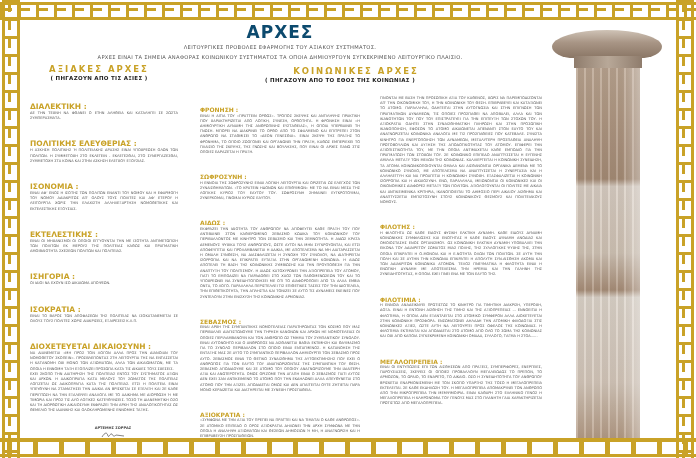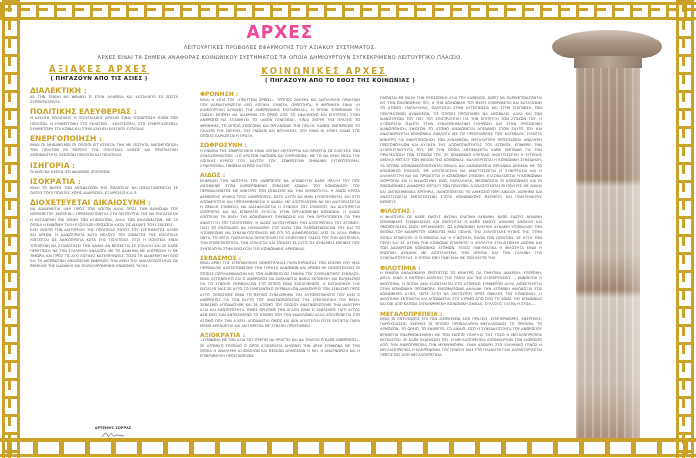--- a/index.html
+++ b/index.html
@@ -23,30 +23,30 @@
       linear-gradient(#c9a227,#c9a227) 17px 0/3px 100% no-repeat,
       repeating-linear-gradient(180deg,#c9a227 0 3px,transparent 3px 18px) 2px 0/18px 100% no-repeat;}
   .frame-right{right:0;top:0;width:22px;height:458px;
     background:
       linear-gradient(#c9a227,#c9a227) 2px 0/3px 100% no-repeat,
       linear-gradient(#c9a227,#c9a227) 17px 0/3px 100% no-repeat,
       repeating-linear-gradient(180deg,#c9a227 0 3px,transparent 3px 18px) 2px 0/18px 100% no-repeat;}
   .frame-left::after,.frame-right::after{content:"";position:absolute;left:8px;top:0;width:3px;height:100%;
     background:repeating-linear-gradient(180deg,#c9a227 0 12px,transparent 12px 18px);}
 
-  .title{position:absolute;left:0;width:560px;top:22px;text-align:center;font-family:"DejaVu Sans",sans-serif;font-weight:bold;color:#ec4899;font-size:17px;letter-spacing:1px;}
+  .title{position:absolute;left:0;width:560px;top:22px;text-align:center;font-family:"DejaVu Sans",sans-serif;font-weight:bold;color:#0c4a6e;font-size:17px;letter-spacing:1px;}
   .subtitle{position:absolute;left:0;width:560px;text-align:center;font-size:5.2px;color:#555;letter-spacing:.3px;}
   .sub1{top:44px;}
   .sub2{top:54px;}
 
-  .col-head{position:absolute;text-align:center;font-weight:bold;color:#c9a227;font-size:8.5px;letter-spacing:2px;text-decoration:underline;}
+  .col-head{position:absolute;text-align:center;font-weight:bold;color:#c9a227;font-size:8.5px;letter-spacing:2px;}
   .col-sub{position:absolute;text-align:center;font-weight:bold;color:#222;font-size:5.5px;letter-spacing:.3px;}
 
   .col{position:absolute;font-size:3.6px;line-height:5.2px;color:#555;}
-  .sec-title{font-weight:bold;color:#c9a227;font-size:7.5px;line-height:9px;margin-top:2px;}
+  .sec-title{font-weight:bold;color:#c9a227;font-size:7.5px;line-height:9px;margin-top:18px;}
   .sec-title.small{font-size:6px;line-height:7.5px;}
   .sec-body{text-align:justify;margin:0;}
 
   .column-img{position:absolute;left:552px;top:30px;width:110px;height:408px;}
   .capital{position:absolute;left:0;top:0;width:110px;height:28px;border-radius:50% 50% 20% 20%/60% 60% 40% 40%;
     background:linear-gradient(180deg,#cfc3b6 0%,#a89585 45%,#8a7665 100%);}
   .echinus{position:absolute;left:22px;top:26px;width:68px;height:12px;background:linear-gradient(90deg,#8f7c6c,#b8a898,#8f7c6c);}
   .shaft{position:absolute;left:24px;top:38px;width:64px;height:370px;
     background:
       repeating-linear-gradient(90deg,rgba(255,255,255,.18) 0 2px,rgba(0,0,0,.06) 2px 8px),
@@ -64,34 +64,38 @@
 <div class="frame-left"></div>
 <div class="frame-right"></div>
 
 <div class="title">ΑΡΧΕΣ</div>
 <div class="subtitle sub1">ΛΕΙΤΟΥΡΓΙΚΕΣ ΠΡΟΒΟΛΕΣ ΕΦΑΡΜΟΓΗΣ ΤΟΥ ΑΞΙΑΚΟΥ ΣΥΣΤΗΜΑΤΟΣ.</div>
 <div class="subtitle sub2">ΑΡΧΕΣ ΕΙΝΑΙ ΤΑ ΣΗΜΕΙΑ ΑΝΑΦΟΡΑΣ ΚΟΙΝΩΝΙΚΟΥ ΣΥΣΤΗΜΑΤΟΣ ΤΑ ΟΠΟΙΑ ΔΗΜΙΟΥΡΓΟΥΝ ΣΥΓΚΕΚΡΙΜΕΝΟ ΛΕΙΤΟΥΡΓΙΚΟ ΠΛΑΙΣΙΟ.</div>
 
 <div class="col-head" style="left:34px;top:64px;width:130px;">ΑΞΙΑΚΕΣ ΑΡΧΕΣ</div>
 <div class="col-sub" style="left:34px;top:75px;width:130px;">( ΠΗΓΑΖΟΥΝ ΑΠΟ ΤΙΣ ΑΞΙΕΣ )</div>
 
-<div class="col-head" style="left:224px;top:66px;width:200px;">ΚΟΙΝΩΝΙΚΕΣ ΑΡΧΕΣ</div>
+<div class="col-head" style="left:256px;top:66px;width:200px;">ΚΟΙΝΩΝΙΚΕΣ ΑΡΧΕΣ</div>
 <div class="col-sub" style="left:240px;top:77px;width:200px;">( ΠΗΓΑΖΟΥΝ ΑΠΟ ΤΟ ΕΘΟΣ ΤΗΣ ΚΟΙΝΩΝΙΑΣ )</div>
 
 <div class="col" style="left:30px;top:84px;width:148px;">
   <div>
     <div class="sec-title">ΔΙΑΛΕΚΤΙΚΗ :</div>
     <p class="sec-body">ΔΕ ΤΗΝ ΤΕΧΝΗ ΝΑ ΦΘΑΝΕΙ Ο ΕΤΗΝ ΑΛΗΘΕΙΑ ΚΑΙ ΚΑΤΑΛΗΓΕΙ ΣΕ ΣΩΣΤΑ ΣΥΜΠΕΡΑΣΜΑΤΑ.</p>
   </div>
   <div>
     <div class="sec-title">ΠΟΛΙΤΙΚΗΣ ΕΛΕΥΘΕΡΙΑΣ :</div>
     <p class="sec-body">Η ΑΣΚΗΣΗ ΠΟΛΙΤΙΚΗΣ Ή ΠΟΛΙΤΕΙΑΚΗΣ ΔΡΑΣΗΣ ΕΙΝΑΙ ΥΠΟΧΡΕΩΣΗ ΟΛΩΝ ΤΩΝ ΠΟΛΙΤΩΝ. Η ΣΥΜΜΕΤΟΧΗ ΣΤΟ ΕΚΛΕΓΕΙΝ - ΕΚΛΕΓΕΣΘΑΙ, ΣΤΟ ΣΥΝΕΡΓΑΖΕΣΘΑΙ, ΣΥΜΜΕΤΟΧΗ ΣΤΑ ΚΟΙΝΑ ΚΑΙ ΣΤΗΝ ΑΣΚΗΣΗ ΕΛΕΓΧΟΥ ΕΞΟΥΣΙΑΣ.</p>
   </div>
   <div>
-    <div class="sec-title">ΕΝΕΡΓΟΠΟΙΗΣΗ :</div>
+    <div class="sec-title">ΙΣΟΝΟΜΙΑ :</div>
+    <p class="sec-body">ΕΙΝΑΙ ΑΦ' ΕΝΟΣ Η ΙΣΟΤΗΣ ΤΩΝ ΠΟΛΙΤΩΝ ΕΝΑΝΤΙ ΤΟΥ ΝΟΜΟΥ ΚΑΙ Η ΕΦΑΡΜΟΓΗ ΤΟΥ ΝΟΜΟΥ ΑΔΙΑΚΡΙΤΩΣ ΑΠ' ΟΛΟΥΣ ΤΟΥΣ ΠΟΛΙΤΕΣ ΚΑΙ ΑΦ' ΕΤΕΡΟΥ Η ΛΕΙΤΟΥΡΓΙΑ ΧΩΡΙΣ ΤΗΝ ΕΛΑΧΙΣΤΗ ΑΛΛΗΛΕΞΑΡΤΗΣΗ ΝΟΜΟΘΕΤΙΚΗΣ ΚΑΙ ΕΚΤΕΛΕΣΤΙΚΗΣ ΕΞΟΥΣΙΑΣ.</p>
+  </div>
+  <div>
+    <div class="sec-title">ΕΚΤΕΛΕΣΤΙΚΗΣ :</div>
     <p class="sec-body">ΕΙΝΑΙ ΟΙ ΜΗΧΑΝΙΣΜΟΙ ΟΙ ΟΠΟΙΟΙ ΕΓΓΥΟΥΝΤΑΙ ΤΗΝ ΜΕ ΙΣΟΤΗΤΑ ΑΝΤΙΜΕΤΩΠΙΣΗ ΤΩΝ ΠΟΛΙΤΩΝ ΕΚ ΜΕΡΟΥΣ ΤΗΣ ΠΟΛΙΤΕΙΑΣ ΚΑΘΩΣ ΚΑΙ ΠΡΑΓΜΑΤΙΚΗ ΑΜΟΙΒΑΙΟΤΗΤΑ ΣΧΕΣΕΩΝ ΠΟΛΙΤΩΝ ΚΑΙ ΠΟΛΙΤΕΙΑΣ.</p>
   </div>
   <div>
     <div class="sec-title">ΙΣΗΓΟΡΙΑ :</div>
     <p class="sec-body">ΟΙ ΙΔΙΟΙ ΝΑ ΕΧΟΥΝ ΙΣΟ ΔΙΚΑΙΩΜΑ ΑΠΟΨΕΩΝ.</p>
   </div>
   <div>
     <div class="sec-title">ΙΣΟΚΡΑΤΙΑ :</div>
     <p class="sec-body">ΕΙΝΑΙ ΤΟ ΒΑΡΟΣ ΤΩΝ ΑΠΟΦΑΣΕΩΝ ΤΗΣ ΠΟΛΙΤΕΙΑΣ ΝΑ ΙΣΟΚΑΤΑΝΕΜΕΤΑΙ ΣΕ ΟΛΟΥΣ ΤΟΥΣ ΠΟΛΙΤΕΣ ΧΩΡΙΣ ΔΙΑΚΡΙΣΕΙΣ, ΕΞΑΙΡΕΣΕΙΣ Κ.Λ.Π.</p>
   </div>

